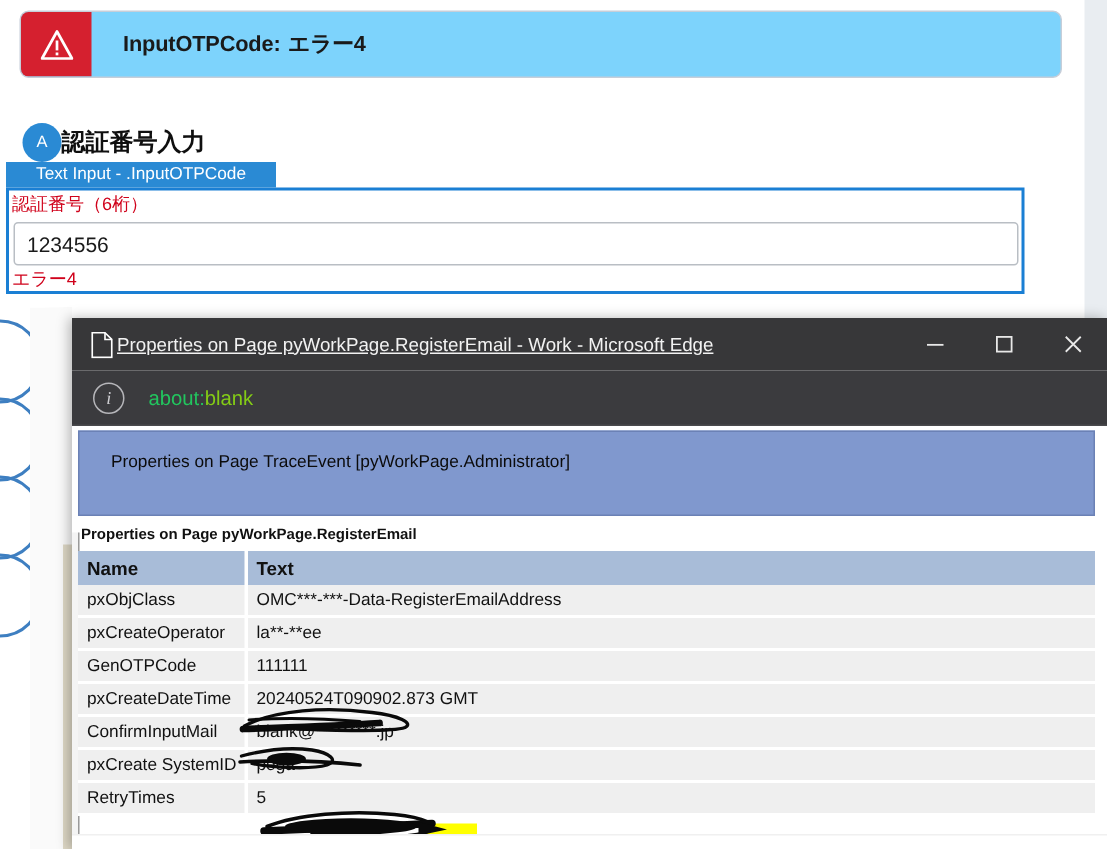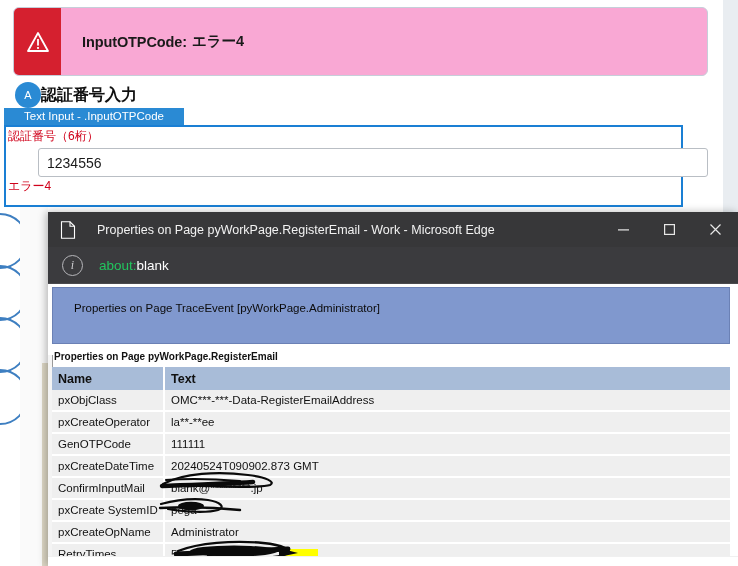--- a/index.html
+++ b/index.html
@@ -34,25 +34,25 @@
     position: absolute;
     left: 723px; top: 0;
     width: 15px; height: 566px;
     background: #e9edf1;
   }
 
   
   .alert-banner {
     position: absolute;
     left: 13px; top: 7px;
-    width: 695px; height: 69px;
+    width: 695px; height: 45px;
     box-sizing: border-box;
     border: 1px solid #c6ced9;
     border-radius: 6px;
-    background: #f9a8d4;
+    background: #7dd3fc;
     display: flex;
     align-items: stretch;
     overflow: hidden;
   }
   .alert-icon-box {
     width: 47px;
     background: #d5202f;
     display: flex;
     align-items: center;
     justify-content: center;
@@ -108,21 +108,21 @@
     font-size: 11.5px;
     line-height: 17px;
     white-space: nowrap;
     z-index: 4;
   }
 
   
   .field-outline {
     position: absolute;
     left: 4px; top: 125px;
-    width: 679px; height: 82px;
+    width: 679px; height: 71px;
     box-sizing: border-box;
     border: 2px solid #1a7fd4;
     background: #ffffff;
     z-index: 3;
   }
   .field-label {
     position: absolute;
     left: 2px; top: 1px;
     font-size: 12px;
     color: #d0021b;
@@ -134,21 +134,20 @@
     width: 670px; height: 29px;
     box-sizing: border-box;
     border: 1px solid #b9bec4;
     border-radius: 3px;
     background: #ffffff;
     font-family: "Liberation Sans", sans-serif;
     font-size: 14px;
     color: #1a1a1a;
     padding: 0 8px;
     outline: none;
-    margin-left: 29px;
   }
   .field-error {
     position: absolute;
     left: 2px; top: 51px;
     font-size: 12px;
     color: #d0021b;
     white-space: nowrap;
   }
 
   
@@ -203,26 +202,27 @@
     background: #373739;
     display: flex;
     align-items: center;
   }
   .edge-doc-icon {
     margin-left: 12px;
     width: 16px; height: 18px;
     flex: 0 0 auto;
   }
   .edge-title {
-    margin-left: 21px;
+    margin-left: 2px;
     color: #f2f2f2;
     font-size: 12.5px;
     white-space: nowrap;
     overflow: hidden;
     flex: 1 1 auto;
+    text-decoration: underline;
   }
   .win-btns { display: flex; flex: 0 0 auto; height: 35px; }
   .win-btn {
     width: 46px; height: 35px;
     display: flex; align-items: center; justify-content: center;
     color: #e8e8e8;
   }
 
   .edge-addressbar {
     position: relative;
@@ -243,21 +243,21 @@
     display: flex; align-items: center; justify-content: center;
     font-family: "Liberation Serif", serif;
     flex: 0 0 auto;
   }
   .url-text {
     margin-left: 16px;
     font-size: 13.5px;
     white-space: nowrap;
   }
   .url-scheme { color: #22c55e; }
-  .url-host { color: #ffffff; }
+  .url-host { color: #84cc16; }
 
   
   .edge-page {
     position: relative;
     height: 283px;
     background: #ffffff;
     overflow: hidden;
   }
   .trace-banner {
     position: absolute;
@@ -465,24 +465,20 @@
           </tr>
           <tr>
             <td class="n-cell">ConfirmInputMail</td>
             <td class="v-cell">blank@*********.jp</td>
           </tr>
           <tr>
             <td class="n-cell">pxCreate SystemID</td>
             <td class="v-cell">pega</td>
           </tr>
           <tr>
-            <td class="n-cell">pxCreateOpName</td>
-            <td class="v-cell">Administrator</td>
-          </tr>
-          <tr>
             <td class="n-cell">RetryTimes</td>
             <td class="v-cell">5</td>
           </tr>
         </tbody>
       </table>
 
       <div class="hl-yellow" style="left:234px; top:265px; width:36px; height:14px;"></div>
 
       <svg class="redact" style="left:0; top:83px; width:690px; height:200px;" viewBox="0 0 690 200">
 

